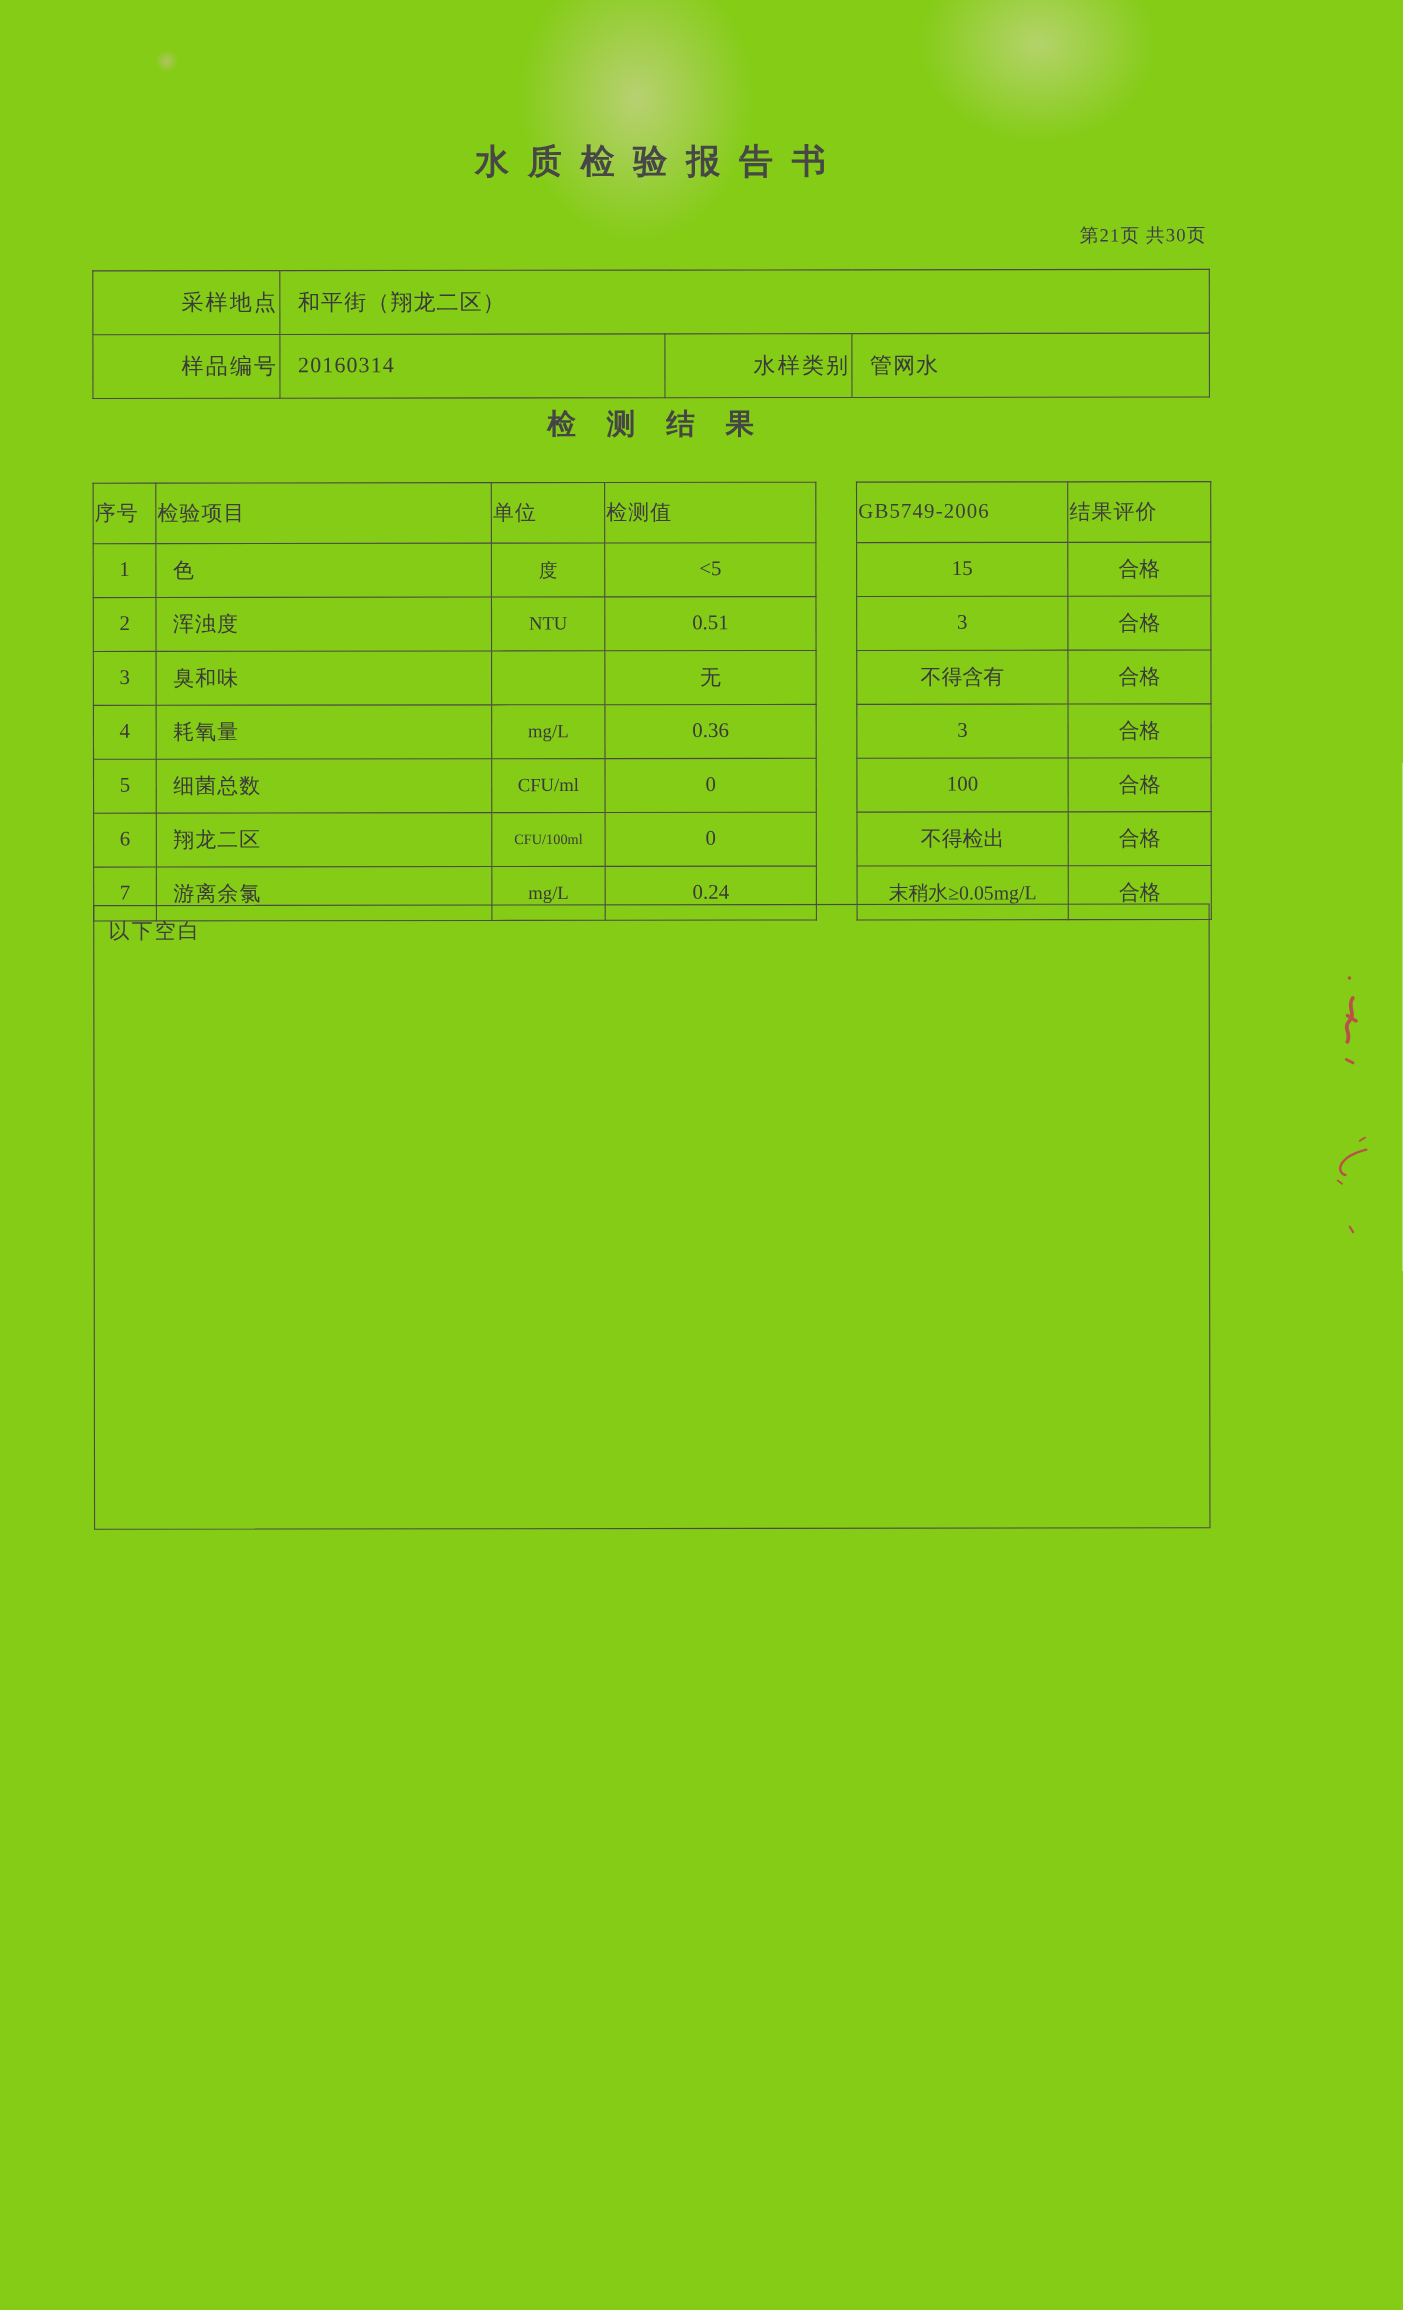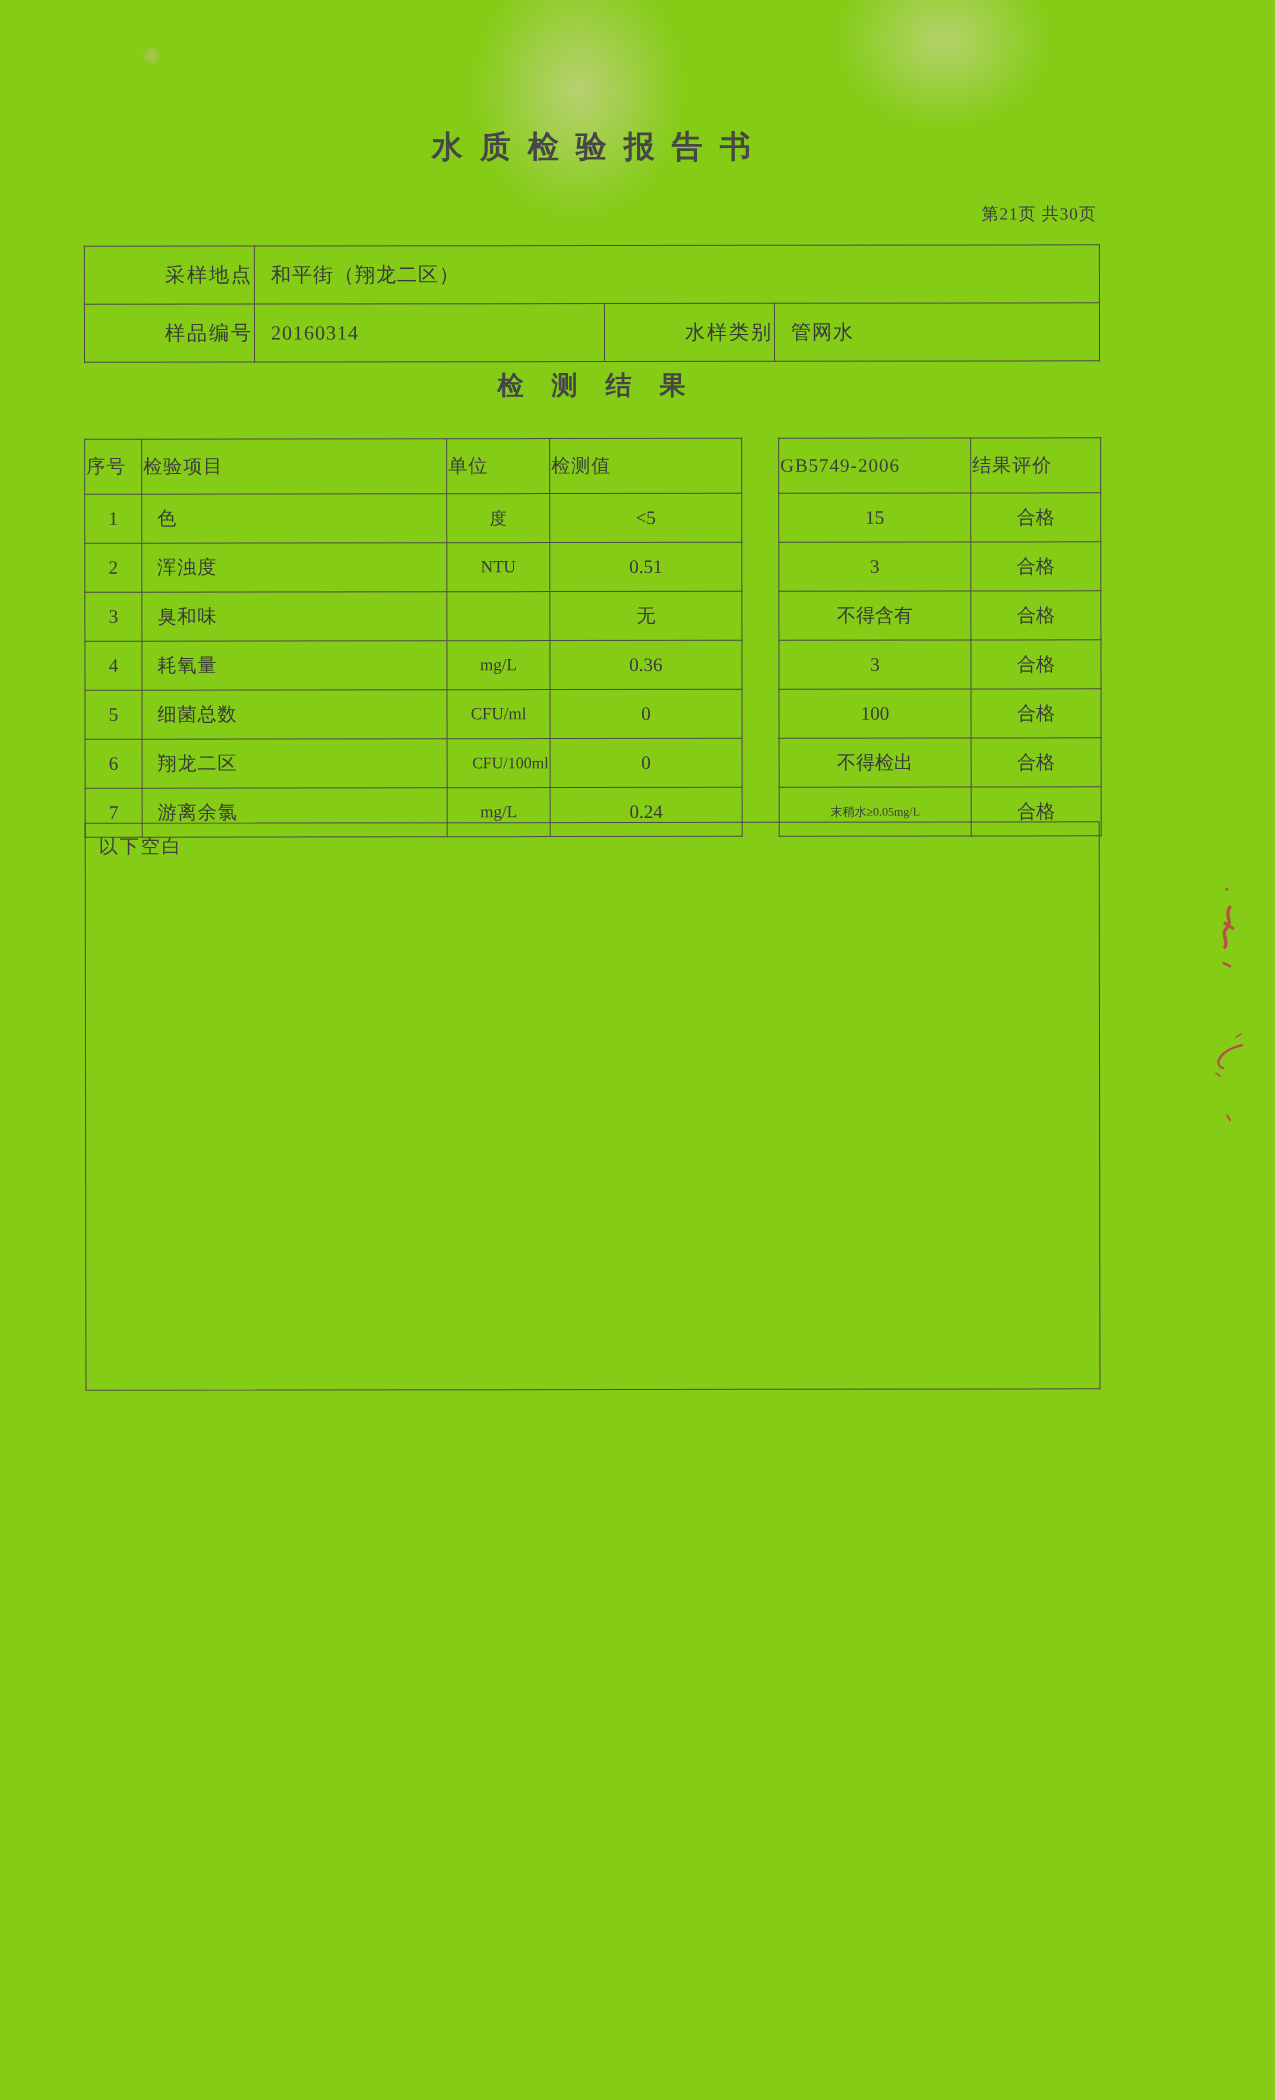--- a/index.html
+++ b/index.html
@@ -46,22 +46,22 @@
     color:#454545;
   }
 
   .results-wrap { position:absolute; top:438px; left:85px; display:flex; gap:36px; }
   .results-left { width:657px; }
   .results-right { width:322px; }
   .results-wrap th { height:52px; font-size:19px; text-align:left; letter-spacing:1px; color:#3e3e3e; }
   .results-wrap td { height:46px; font-size:19px; text-align:center; color:#3a3a3a; }
   .results-wrap td.item { text-align:left; padding-left:15px; letter-spacing:1px; }
   .results-wrap td.unit { font-size:17px; }
-  .results-wrap td.unit-small { font-size:16px;text-align:right; }
-  .results-wrap td.std-long { font-size:12px;text-align:center; }
+  .results-wrap td.unit-small { font-size:13px; }
+  .results-wrap td.std-long { font-size:18px;text-align:center; }
 
   .blank-box {
     position:absolute; top:822px; left:85px; width:1015px; height:568px;
     border:1.8px solid #4c4a48; box-sizing:border-box;
   }
   .blank-note { padding:10px 0 0 13px; font-size:19px; letter-spacing:2px; color:#3f3f3f; }
 
   .red-marks { position:absolute; left:1198px; top:876px; width:66px; height:270px; }
 </style>
 </head>

